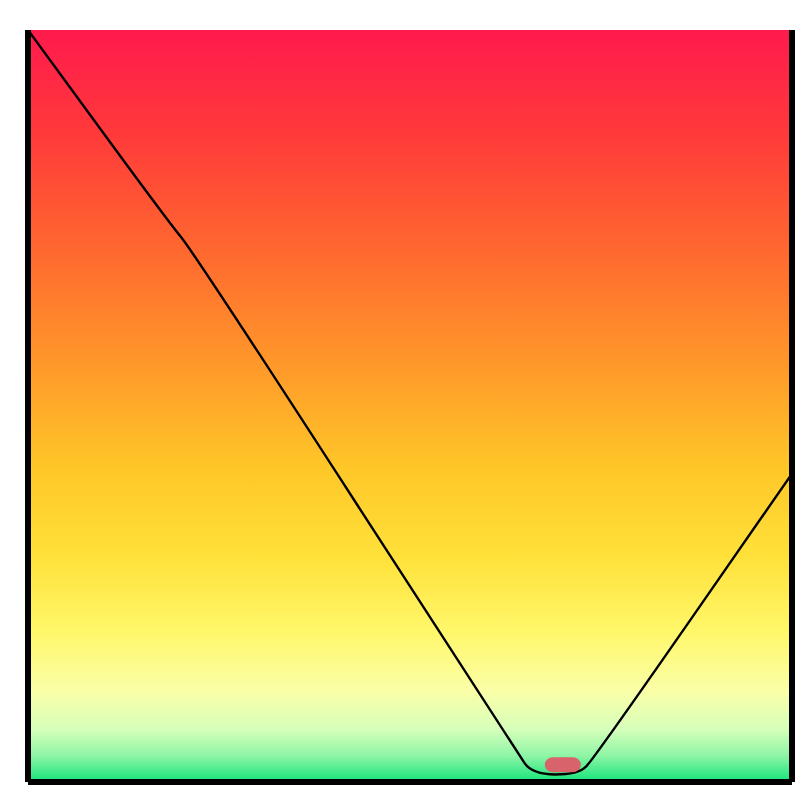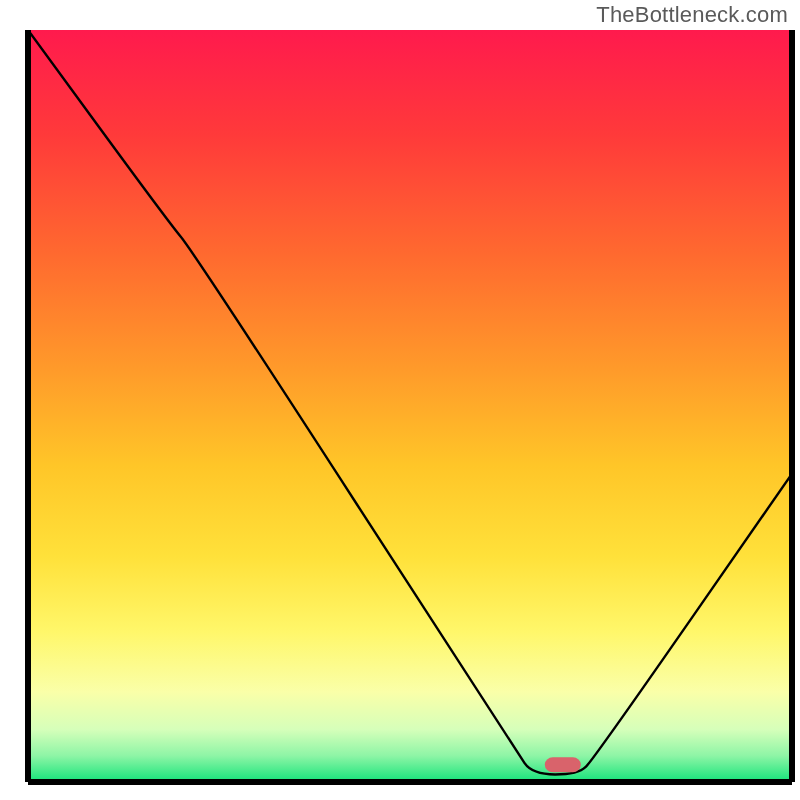--- a/index.html
+++ b/index.html
@@ -25,21 +25,20 @@
     letter-spacing: 0.2px;
   }
   svg {
     display: block;
   }
 </style>
 </head>
 <body>
 
 <div class="frame">
-  <div class="attribution">TheBottleneck.com</div>
 
   <svg id="chart-svg" width="800" height="800" viewBox="0 0 800 800">
     <defs>
       <linearGradient id="bg-grad" x1="0" y1="0" x2="0" y2="1">
           <stop offset="0.00%" stop-color="#ff1a4d"></stop>
           <stop offset="14.00%" stop-color="#ff3a3a"></stop>
           <stop offset="30.00%" stop-color="#ff6a2f"></stop>
           <stop offset="45.00%" stop-color="#ff9a2a"></stop>
           <stop offset="58.00%" stop-color="#ffc628"></stop>
           <stop offset="70.00%" stop-color="#ffe13a"></stop>

